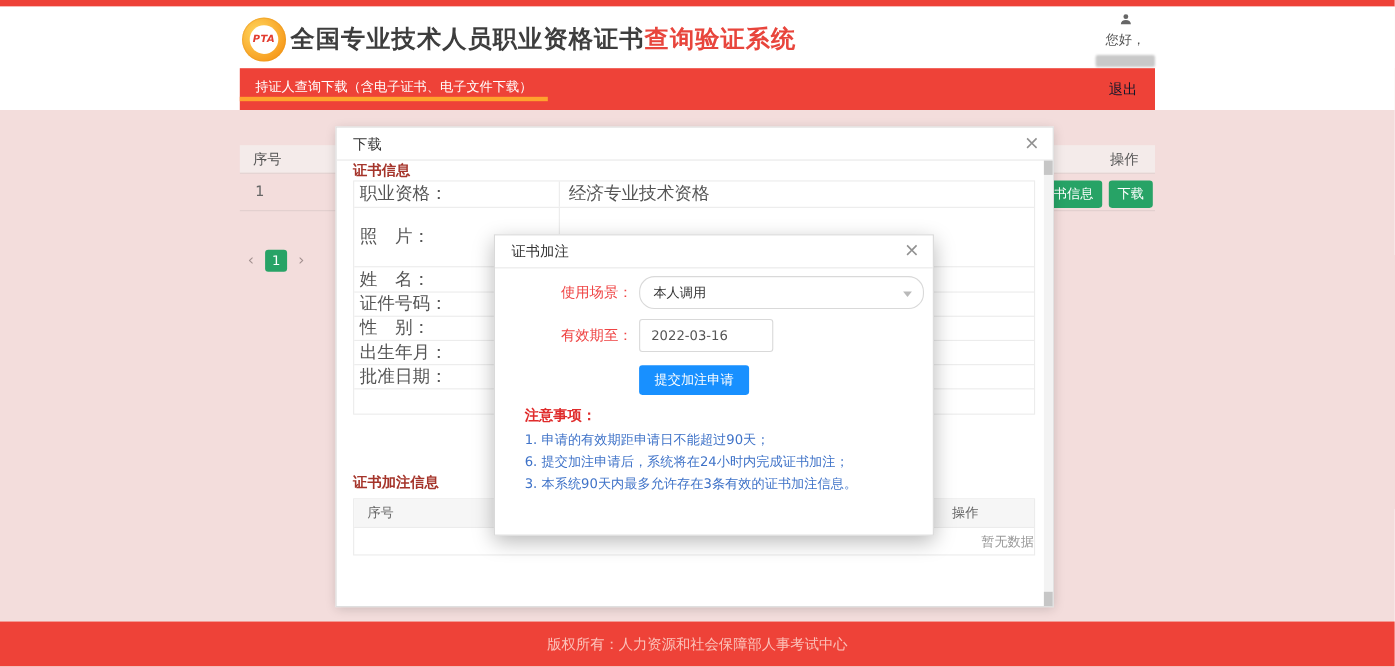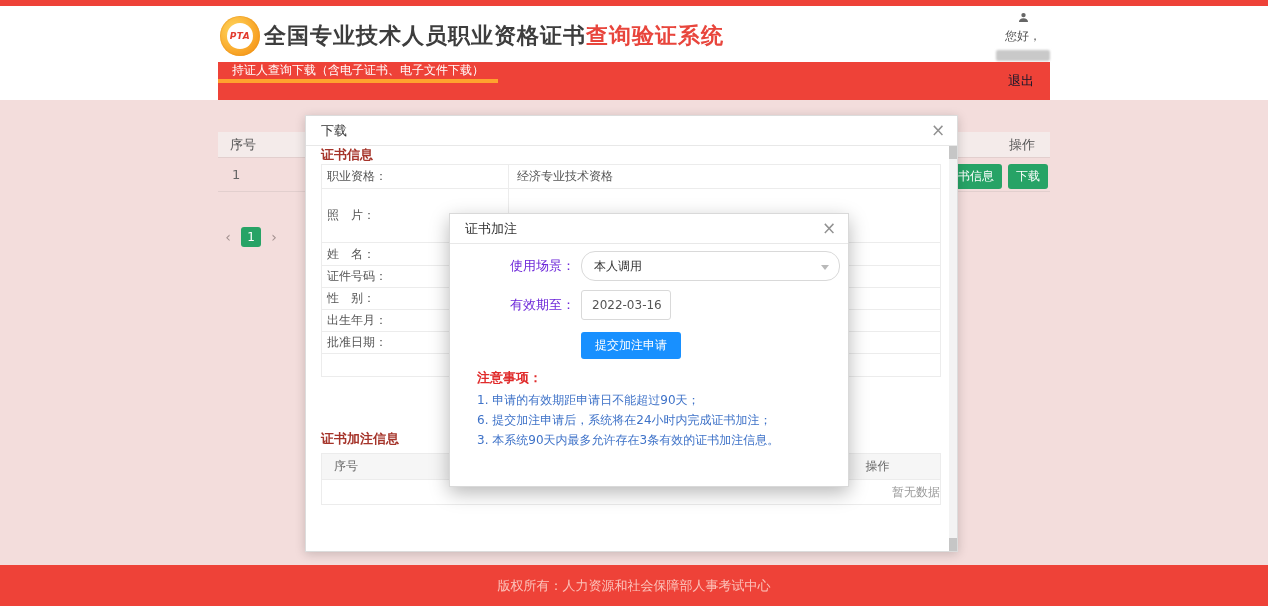--- a/index.html
+++ b/index.html
@@ -20,21 +20,21 @@
   .logo-inner{width:26px;height:26px;border-radius:50%;background:#ffffff;display:flex;align-items:center;justify-content:center;
         font-size:9px;font-weight:bold;font-style:italic;color:#e23b2e;letter-spacing:.5px;}
   .title{position:absolute;left:46px;top:15px;font-size:22px;font-weight:bold;color:#3d3d3d;white-space:nowrap;letter-spacing:1px;}
   .title .accent{color:#e8453c;}
   .user-area{position:absolute;right:0;top:6px;display:flex;align-items:center;gap:5px;font-size:12px;color:#555;flex-direction:column;}
   .masked-name{display:inline-block;width:54px;height:11px;background:#c9c9c9;border-radius:2px;filter:blur(1px);}
   .verify-link{color:#2d5bd1;font-size:12px;}
   .verify-icon{display:flex;align-items:center;margin-left:6px;}
 
   
-  .nav{position:absolute;left:218px;top:62px;width:832px;height:38px;background:#ee4238;display:flex;align-items:flex-start;}
+  .nav{position:absolute;left:218px;top:62px;width:832px;height:38px;background:#ee4238;display:flex;align-items:center;}
   .nav-tab{display:flex;align-items:center;padding:0 14px;color:#ffffff;font-size:12px;border-bottom:4px solid #ffa22e;white-space:nowrap;}
   .nav-logout{position:absolute;right:16px;top:0;height:100%;display:flex;align-items:center;color:#0f172a;font-size:13px;}
 
   
   .main{position:absolute;left:0;top:100px;width:100%;height:465px;background:#f3dddc;}
 
   
   .bg-table{position:absolute;left:218px;top:32px;width:832px;font-size:13px;color:#555;}
   .bg-thead{position:relative;height:26px;display:flex;align-items:center;background:#f4ebea;border-bottom:1px solid #e2cfce;}
   .bg-col-index{padding-left:12px;}
@@ -55,46 +55,46 @@
   .modal-close{position:absolute;right:8px;top:3px;width:22px;height:22px;line-height:22px;text-align:center;
                font-size:17px;color:#919191;cursor:pointer;}
 
   
   .modal1{position:absolute;left:305px;top:15px;width:653px;height:437px;background:#ffffff;
           border:1px solid #dcdcdc;box-shadow:0 2px 10px rgba(0,0,0,0.18);z-index:10;}
   .m1-section-title{position:absolute;left:15px;font-size:13px;font-weight:bold;color:#a5342a;}
   .s1{top:30px;}
   .s2{top:314px;}
   .info-table{position:absolute;left:15px;top:48px;width:620px;border:1px solid #ececec;}
-  .info-row{display:flex;align-items:stretch;border-bottom:1px solid #ececec;font-size:12px;color:#555;}
+  .info-row{display:flex;align-items:stretch;border-bottom:1px solid #ececec;font-size:16px;color:#555;}
   .info-row:last-child{border-bottom:none;}
   .info-label{width:187px;padding-left:5px;border-right:1px solid #ececec;display:flex;align-items:center;}
   .info-value{padding-left:8px;display:flex;align-items:center;}
   .h24{height:24px;} .h54{height:54px;} .h23{height:23px;} .h22{height:22px;}
   .ann-table{position:absolute;left:15px;top:337px;width:620px;border:1px solid #ececec;}
   .ann-thead{position:relative;height:26px;background:#f6f6f6;display:flex;align-items:center;font-size:12px;color:#666;
              border-bottom:1px solid #ececec;}
   .ann-col-index{padding-left:12px;}
   .ann-col-action{position:absolute;right:0;width:125px;text-align:center;}
   .ann-empty{height:24px;line-height:24px;text-align:right;font-size:12px;color:#9a9a9a;}
   .m1-scrollbar{position:absolute;right:0;top:30px;bottom:0;width:8px;background:#f3f3f3;}
   .m1-scroll-top{position:absolute;top:0;left:0;width:8px;height:13px;background:#c6c6c6;}
   .m1-scroll-bottom{position:absolute;bottom:0;left:0;width:8px;height:13px;background:#c6c6c6;}
 
   
   .modal2{position:absolute;left:449px;top:113px;width:400px;height:274px;background:#ffffff;
           border:1px solid #d9d9d9;box-shadow:0 6px 18px rgba(0,0,0,0.28);z-index:20;}
   .form-row{position:absolute;left:0;height:30px;display:flex;align-items:center;}
   .r1{top:37px;} .r2{top:76px;}
-  .form-label{width:125px;text-align:right;font-size:13px;color:#6d28d9;}
+  .form-label{width:125px;text-align:right;font-size:13px;color:#ef4444;}
   .form-select{position:relative;margin-left:6px;width:259px;height:30px;border:1px solid #d9d9d9;border-radius:14px;
                display:flex;align-items:center;padding-left:12px;font-size:12px;color:#333;background:#fff;cursor:pointer;}
   .caret{position:absolute;right:10px;top:13px;width:0;height:0;border-left:4px solid transparent;
          border-right:4px solid transparent;border-top:5px solid #b9b9b9;}
-  .form-input{margin-left:6px;width:90px;height:30px;border:1px solid #d9d9d9;border-radius:3px;padding-left:10px;
+  .form-input{margin-left:6px;width:122px;height:30px;border:1px solid #d9d9d9;border-radius:3px;padding-left:10px;
               font-size:12px;color:#555;font-family:"DejaVu Sans","Liberation Sans",sans-serif;}
   .submit-btn{position:absolute;left:131px;top:118px;height:27px;padding:0 14px;background:#1890ff;color:#ffffff;
               border:none;border-radius:3px;font-size:12px;font-family:"DejaVu Sans","Liberation Sans",sans-serif;}
   .notes-title{position:absolute;left:27px;top:155px;font-size:13px;font-weight:bold;color:#e02b2b;}
   .notes{position:absolute;left:27px;top:176px;font-size:12px;color:#3e72c8;line-height:20px;}
 
   
   .footer{position:absolute;left:0;top:565px;width:100%;height:41px;background:#ee4238;display:flex;align-items:center;
           justify-content:center;font-size:13px;color:rgba(255,230,222,0.78);}
 </style>

